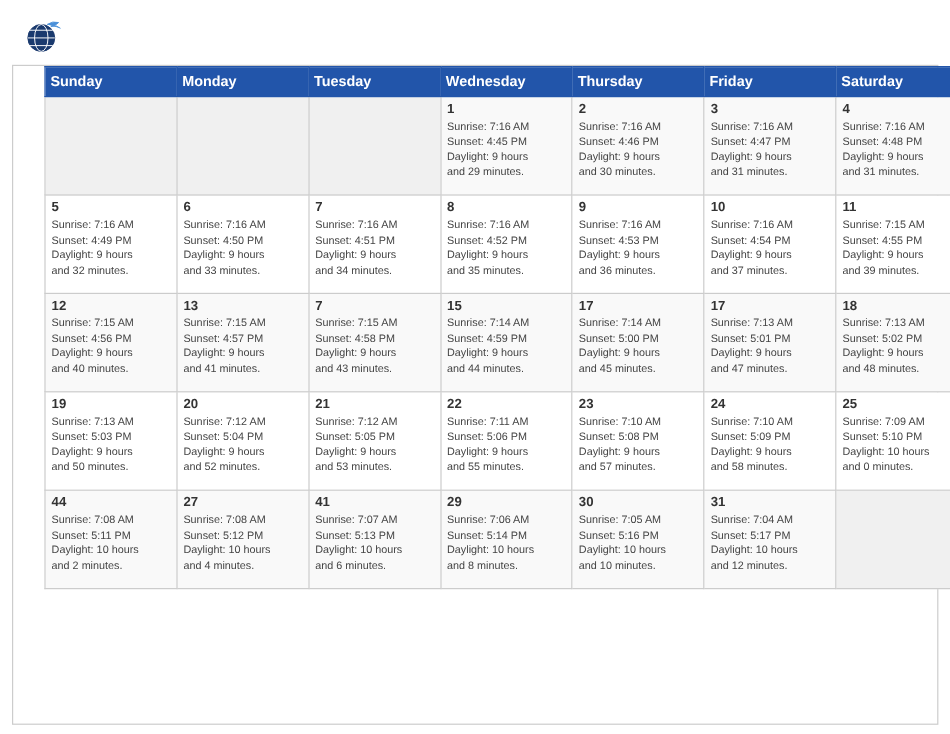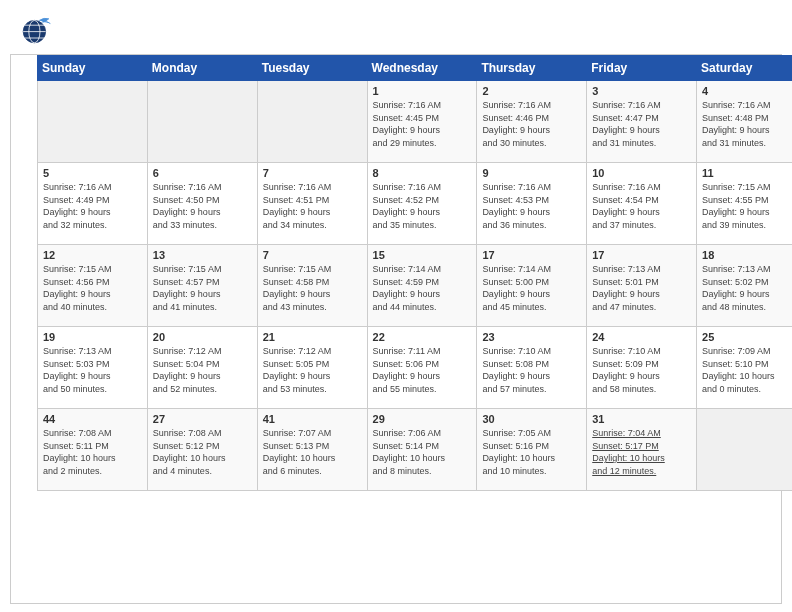--- a/index.html
+++ b/index.html
@@ -375,21 +375,21 @@
             </td>
             <td>
               <span class="day-num">30</span>
               <div class="day-info" style="white-space: pre-line;">Sunrise: 7:05 AM
 Sunset: 5:16 PM
 Daylight: 10 hours
 and 10 minutes.</div>
             </td>
             <td>
               <span class="day-num">31</span>
-              <div class="day-info" style="white-space: pre-line; text-decoration: underline;">Sunrise: 7:04 AM
+              <div class="day-info" style="white-space: pre-line;">Sunrise: 7:04 AM
 Sunset: 5:17 PM
 Daylight: 10 hours
 and 12 minutes.</div>
             </td>
             <td class="empty"></td>
           </tr>
         </tbody>
     </table>
   </div>
 </div>

